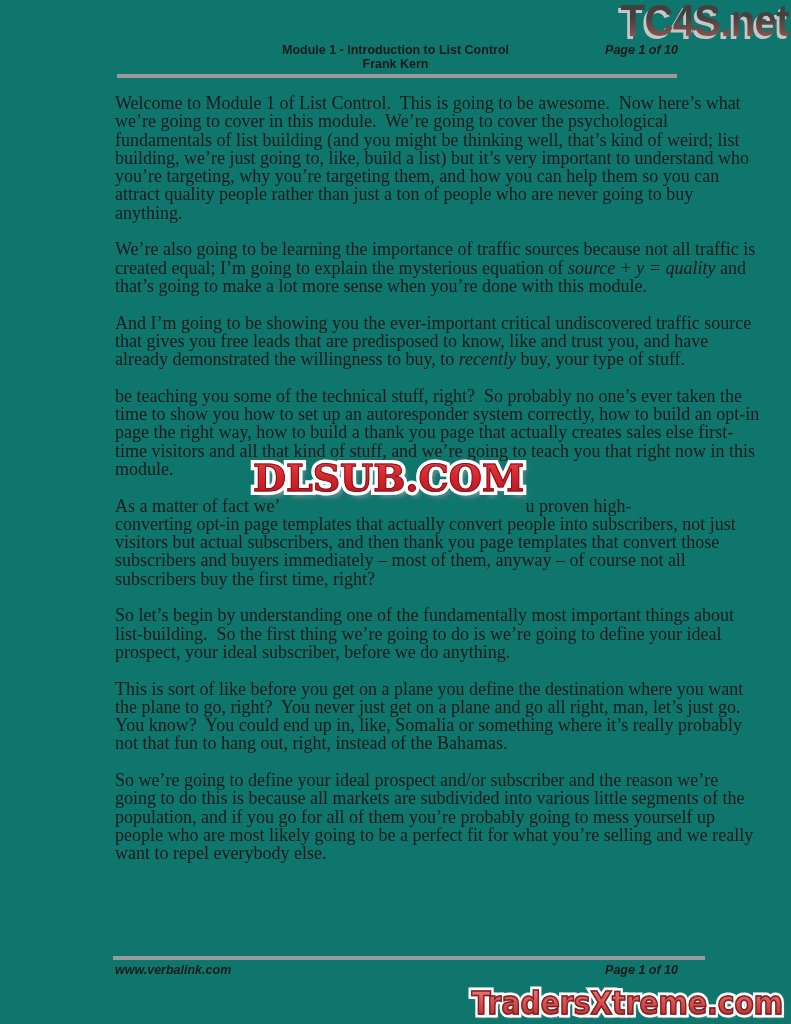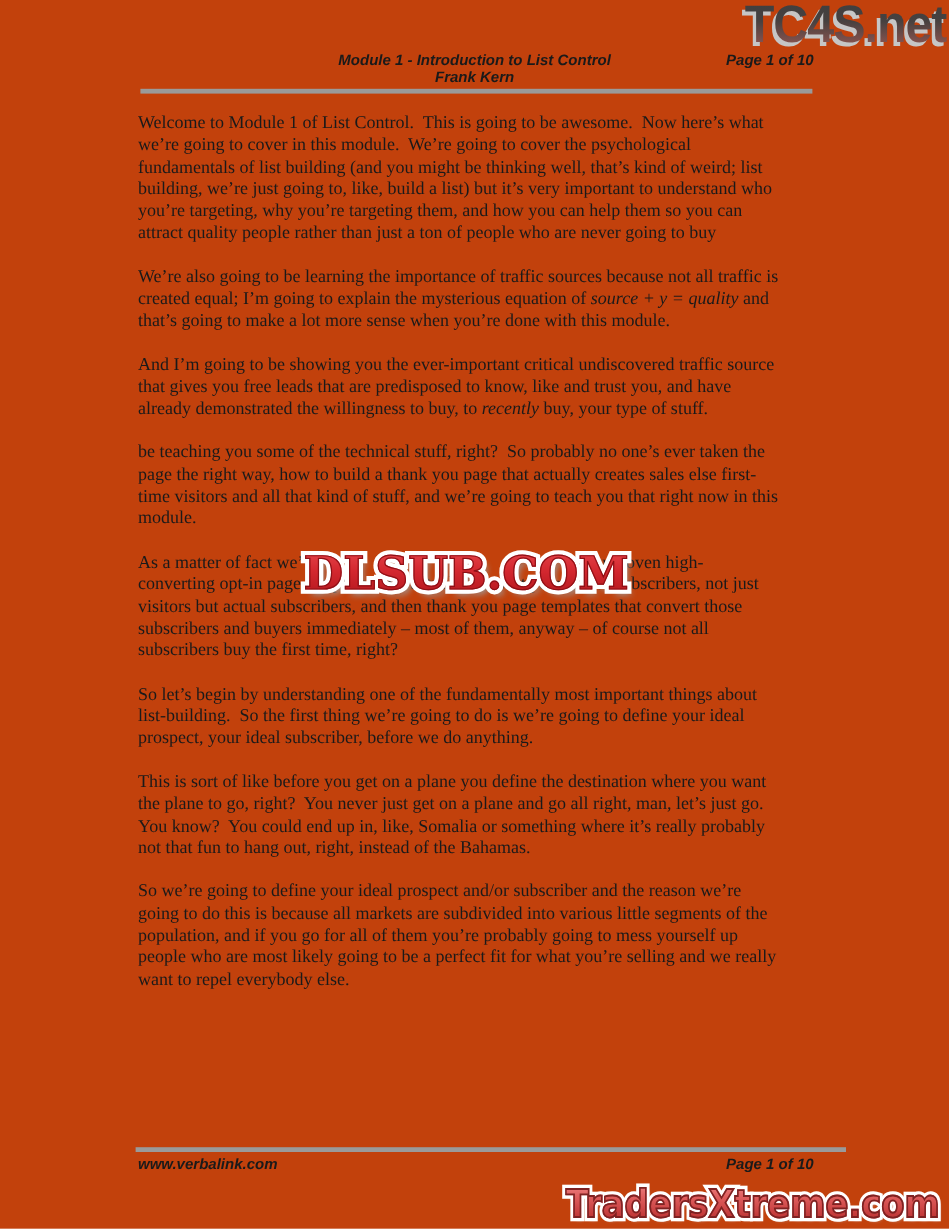--- a/index.html
+++ b/index.html
@@ -3,21 +3,21 @@
 <meta charset="utf-8">
 <style>
   html, body { margin: 0; padding: 0; }
   body {
     width: 791px; height: 1024px;
     background: #ffffff;
     font-family: "Liberation Serif", serif;
     position: relative;
     overflow: hidden;
   }
-  .page { position: absolute; inset: 0; background: #c2410c; }
+  .page { position: absolute; inset: 0; background: #0f766e; }
 
   
   .top-logo {
     position: absolute; top: 0px; right: 2px;
     font-family: "Liberation Sans", sans-serif;
     font-weight: bold; font-size: 44px; line-height: 42px;
     letter-spacing: -1px;
     transform: scaleX(0.92); transform-origin: right top;
     white-space: nowrap;
   }
@@ -30,38 +30,38 @@
     background: linear-gradient(180deg, #3f3f3f 0%, #474140 42%, #7a4f4b 78%, #96605a 100%);
     -webkit-background-clip: text; background-clip: text;
     color: transparent;
   }
 
   
   .header-center {
     position: absolute; top: 43px; left: 0; width: 791px;
     text-align: center;
     font-family: "Liberation Sans", sans-serif;
-    font-weight: bold; font-style: italic;
+    font-weight: bold; 
     font-size: 12.5px; line-height: 14px; color: #1a1a1a;
   }
   .header-page {
     position: absolute; top: 43px; left: 490px; width: 188px;
     text-align: right;
     font-family: "Liberation Sans", sans-serif;
     font-weight: bold; font-style: italic;
     font-size: 12.5px; color: #1a1a1a;
   }
   .rule { position: absolute; background: #9a9a9a; height: 4px; }
   .rule-top { top: 74px; left: 117px; width: 560px; }
   .rule-bottom { top: 956px; left: 113px; width: 592px; }
 
   
   .body-text {
     position: absolute; top: 94px; left: 115px; width: 572px;
-    font-size: 15px; line-height: 18.3px; color: #1a1a1a;
+    font-size: 18px; line-height: 18.3px; color: #1a1a1a;
   }
   .para { margin: 0 0 18.3px 0; }
   .line { white-space: pre; }
   .wm-gap { display: inline-block; width: 245px; }
 
   
   .watermark {
     position: absolute; left: 253px; top: 456px;
     font-family: "DejaVu Serif", serif;
     font-weight: bold; font-size: 38px; line-height: 44px;
@@ -128,33 +128,35 @@
   <div class="rule rule-top"></div>
 
   <div class="body-text" id="body-text">
       <div class="para">
         <div class="line">Welcome to Module 1 of List Control.  This is going to be awesome.  Now here’s what</div>
         <div class="line">we’re going to cover in this module.  We’re going to cover the psychological</div>
         <div class="line">fundamentals of list building (and you might be thinking well, that’s kind of weird; list</div>
         <div class="line">building, we’re just going to, like, build a list) but it’s very important to understand who</div>
         <div class="line">you’re targeting, why you’re targeting them, and how you can help them so you can</div>
         <div class="line">attract quality people rather than just a ton of people who are never going to buy</div>
+        <div class="line">anything.</div>
       </div>
       <div class="para">
         <div class="line">We’re also going to be learning the importance of traffic sources because not all traffic is</div>
         <div class="line">created equal; I’m going to explain the mysterious equation of <i>source + y = quality</i> and</div>
         <div class="line">that’s going to make a lot more sense when you’re done with this module.</div>
       </div>
       <div class="para">
         <div class="line">And I’m going to be showing you the ever-important critical undiscovered traffic source</div>
         <div class="line">that gives you free leads that are predisposed to know, like and trust you, and have</div>
         <div class="line">already demonstrated the willingness to buy, to <i>recently</i> buy, your type of stuff.</div>
       </div>
       <div class="para">
         <div class="line">be teaching you some of the technical stuff, right?  So probably no one’s ever taken the</div>
+        <div class="line">time to show you how to set up an autoresponder system correctly, how to build an opt-in</div>
         <div class="line">page the right way, how to build a thank you page that actually creates sales else first-</div>
         <div class="line">time visitors and all that kind of stuff, and we’re going to teach you that right now in this</div>
         <div class="line">module.</div>
       </div>
       <div class="para">
         <div class="line">As a matter of fact we’<span class="wm-gap"></span>u proven high-</div>
         <div class="line">converting opt-in page templates that actually convert people into subscribers, not just</div>
         <div class="line">visitors but actual subscribers, and then thank you page templates that convert those</div>
         <div class="line">subscribers and buyers immediately – most of them, anyway – of course not all</div>
         <div class="line">subscribers buy the first time, right?</div>

